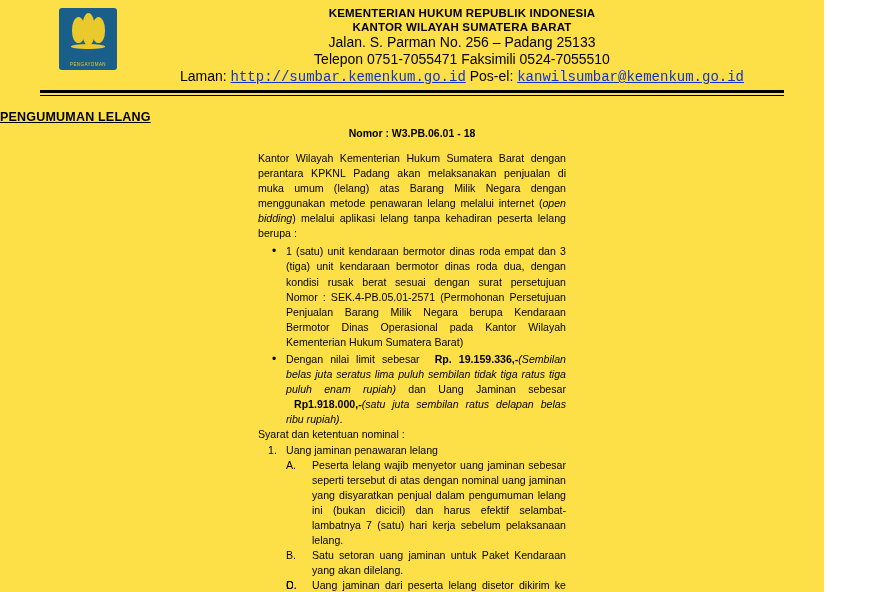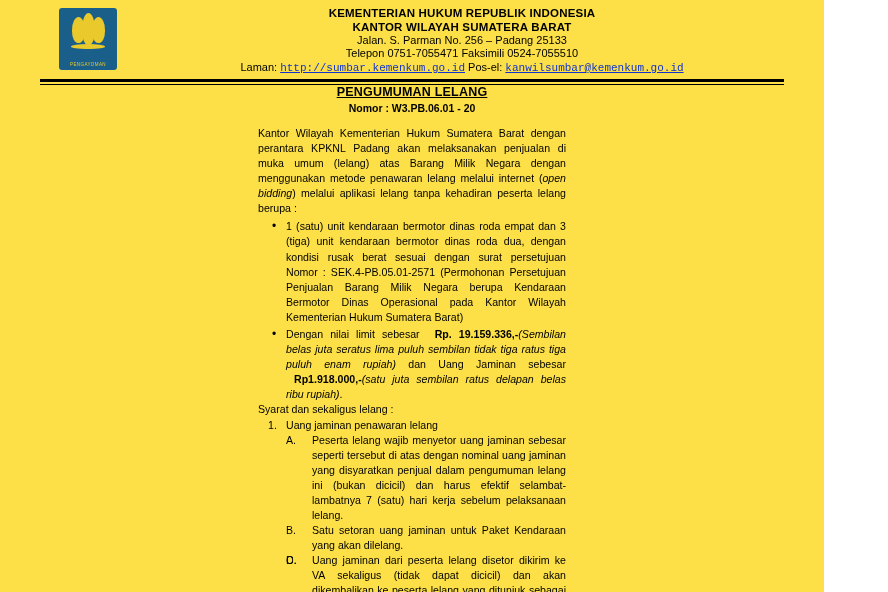--- a/index.html
+++ b/index.html
@@ -86,43 +86,43 @@
     text-align: center;
     line-height: 1.22;
     padding-left: 4px;
   }
   .head-line1, .head-line2 {
     font-weight: bold;
     font-size: 11.5px;
     letter-spacing: 0.2px;
   }
   .head-line3, .head-line4, .head-line5 {
-    font-size: 11px;
+    font-size: 14px;
   }
   .head-line5 a, .link {
     color: #1133cc;
     text-decoration: underline;
     font-family: Liberation Mono, monospace;
   }
 
   .rule-thick {
     margin: 4px 40px 0 40px;
     border-top: 3px solid #000;
   }
   .rule-thin {
     margin: 2px 40px 0 40px;
     border-top: 1px solid #000;
   }
 
   
   .doc-title {
-    text-align: center;
     font-weight: bold;
     font-size: 12.5px;
     text-decoration: underline;
+    margin-top: 14px;
     letter-spacing: 0.2px;
   }
   .doc-number {
     text-align: center;
     font-weight: bold;
     font-size: 10.5px;
     margin-top: 3px;
   }
 
   
@@ -227,38 +227,38 @@
       <div class="head-line5">
         <span>Laman: </span><a class="link" href="#">http://sumbar.kemenkum.go.id</a><span> Pos-el: </span><a class="link" href="#">kanwilsumbar@kemenkum.go.id</a>
       </div>
     </div>
   </div>
 
   <div class="rule-thick"></div>
   <div class="rule-thin"></div>
 
   <div class="doc-title">PENGUMUMAN LELANG</div>
-  <div class="doc-number">Nomor : W3.PB.06.01 - 20</div>
+  <div class="doc-number">Nomor : W3.PB.06.01 - 18</div>
 
   <div class="body-wrap">
 
     <div class="para">
       <span>Kantor Wilayah Kementerian Hukum Sumatera Barat dengan perantara KPKNL Padang akan melaksanakan penjualan di muka umum (lelang) atas Barang Milik Negara dengan menggunakan metode penawaran lelang melalui internet (</span><span class="it">open bidding</span><span>) melalui aplikasi lelang tanpa kehadiran peserta lelang berupa :</span>
     </div>
 
     <ul class="bullets">
       <li>
         <span>1 (satu) unit kendaraan bermotor dinas roda empat dan 3 (tiga) unit kendaraan bermotor dinas roda dua, dengan kondisi rusak berat sesuai dengan surat persetujuan Nomor : SEK.4-PB.05.01-2571 (Permohonan Persetujuan Penjualan Barang Milik Negara berupa Kendaraan Bermotor Dinas Operasional pada Kantor Wilayah Kementerian Hukum Sumatera Barat)</span>
       </li>
       <li>
         <span>Dengan nilai limit sebesar </span><span class="bold">Rp. 19.159.336,-</span><span class="it">(Sembilan belas juta seratus lima puluh sembilan tidak tiga ratus tiga puluh enam rupiah)</span><span> dan Uang Jaminan sebesar </span><span class="bold">Rp1.918.000,-</span><span class="it">(satu juta sembilan ratus delapan belas ribu rupiah)</span><span>.</span>
       </li>
     </ul>
 
-    <div class="para">Syarat dan sekaligus lelang :</div>
+    <div class="para">Syarat dan ketentuan nominal :</div>
 
     <ol class="numlist">
 
       <li>
         <span class="marker">1.</span>
         <span>Uang jaminan penawaran lelang</span>
         <ol class="alphalist sub-block">
           <li>
             <span class="marker">A.</span>
             <span>Peserta lelang wajib menyetor uang jaminan sebesar seperti tersebut di atas dengan nominal uang jaminan yang disyaratkan penjual dalam pengumuman lelang ini (bukan dicicil) dan harus efektif selambat-lambatnya 7 (satu) hari kerja sebelum pelaksanaan lelang.</span>

